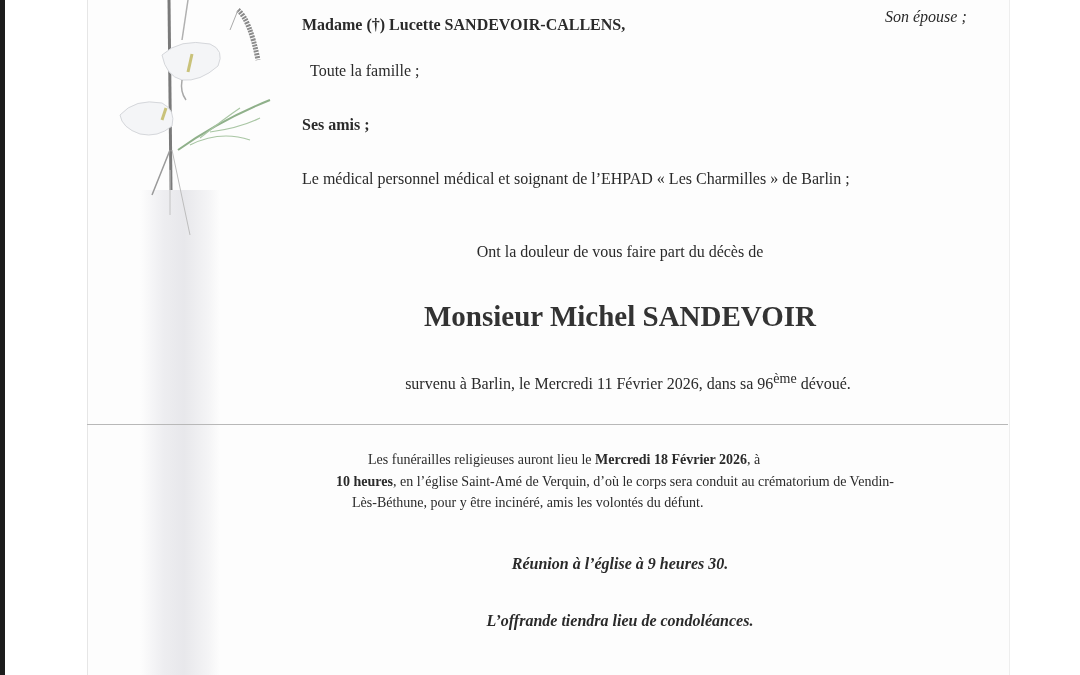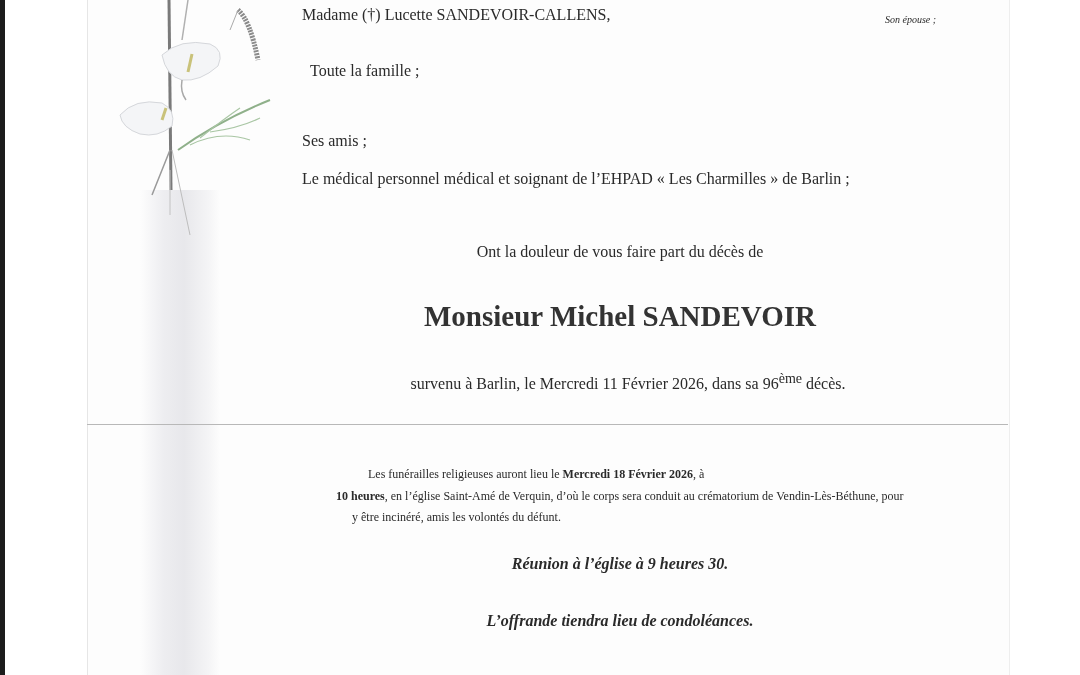--- a/index.html
+++ b/index.html
@@ -25,22 +25,22 @@
     }
     .lily { position:absolute; left:100px; top:0; width:200px; height:240px; }
     .txt { position:absolute; font-size:16px; white-space:nowrap; }
     .it { font-style:italic; }
     .center { text-align:center; }
     .name-title {
       position:absolute; left:0; width:1240px; top:300px; text-align:center;
       font-size:29px; font-weight:bold; color:#333;
     }
     .para {
-      position:absolute; left:352px; top:464px; width:560px;
-      font-size:12px; line-height:21.5px; text-indent:16px; white-space:normal;
+      position:absolute; left:352px; top:449px; width:560px;
+      font-size:14px; line-height:21.5px; text-indent:16px; white-space:normal;
     }
     sup { font-size:14px; vertical-align:super; line-height:0; }
     b { font-weight:bold; }
     .boldit { font-weight:bold; font-style:italic; }
   </style>
 </head>
 <body>
 
 <div class="scan-edge"></div>
 <div class="page"></div>
@@ -64,29 +64,29 @@
   <line x1="62" y1="120" x2="66" y2="108" stroke="#c9c27a" stroke-width="3"></line>
 
   <path d="M78 150 Q120 120 170 100" stroke="#8fb08a" stroke-width="2" fill="none"></path>
   <path d="M90 145 Q120 130 150 140 M100 138 Q125 118 140 108 M110 132 Q140 128 160 118" stroke="#a9c6a4" stroke-width="1.2" fill="none"></path>
 
   <line x1="70" y1="150" x2="52" y2="195" stroke="#9a9a9a" stroke-width="1.5"></line>
   <line x1="72" y1="150" x2="90" y2="235" stroke="#bdbdbd" stroke-width="1"></line>
   <line x1="70" y1="170" x2="70" y2="215" stroke="#c2c2c2" stroke-width="1"></line>
 </svg>
 
-<div class="txt" style="left:302px; top:6px;">Madame (†) Lucette SANDEVOIR-CALLENS,</div>
-<div class="txt it" style="left:885px; top:14px; font-size:10px;text-align:center;">Son épouse ;</div>
+<div class="txt" style="left:302px; top:16px;font-weight:bold;">Madame (†) Lucette SANDEVOIR-CALLENS,</div>
+<div class="txt it" style="left:885px; top:8px; font-size:16px;text-align:center;">Son épouse ;</div>
 
 <div class="txt" style="left:302px; top:62px;margin-left:8px;">Toute la famille ;</div>
-<div class="txt" style="left:302px; top:132px;">Ses amis ;</div>
+<div class="txt" style="left:302px; top:116px;font-weight:bold;">Ses amis ;</div>
 <div class="txt" style="left:302px; top:170px;">Le médical personnel médical et soignant de l’EHPAD « Les Charmilles » de Barlin ;</div>
 
 <div class="txt center" style="left:0; width:1240px; top:243px;">Ont la douleur de vous faire part du décès de</div>
 
 <div class="name-title">Monsieur Michel SANDEVOIR</div>
 
-<div class="txt center" style="left:0; width:1256px; top:375px;"><span>survenu à Barlin, le Mercredi 11 Février 2026, dans sa 96</span><sup>ème</sup><span> décès.</span></div>
+<div class="txt center" style="left:0; width:1256px; top:375px;"><span>survenu à Barlin, le Mercredi 11 Février 2026, dans sa 96</span><sup>ème</sup><span> dévoué.</span></div>
 
 <div class="para"><span>Les funérailles religieuses auront lieu le </span><b>Mercredi 18 Février 2026</b><span>, à </span><br><b style="margin-left:-16px;">10 heures</b><span>, en l’église Saint-Amé de Verquin, d’où le corps sera conduit au crématorium de Vendin-Lès-Béthune, pour y être incinéré, amis les volontés du défunt.</span></div>
 
 <div class="txt boldit center" style="left:0; width:1240px; top:555px;">Réunion à l’église à 9 heures 30.</div>
 <div class="txt boldit center" style="left:0; width:1240px; top:612px;">L’offrande tiendra lieu de condoléances.</div>
 
 </body></html>

